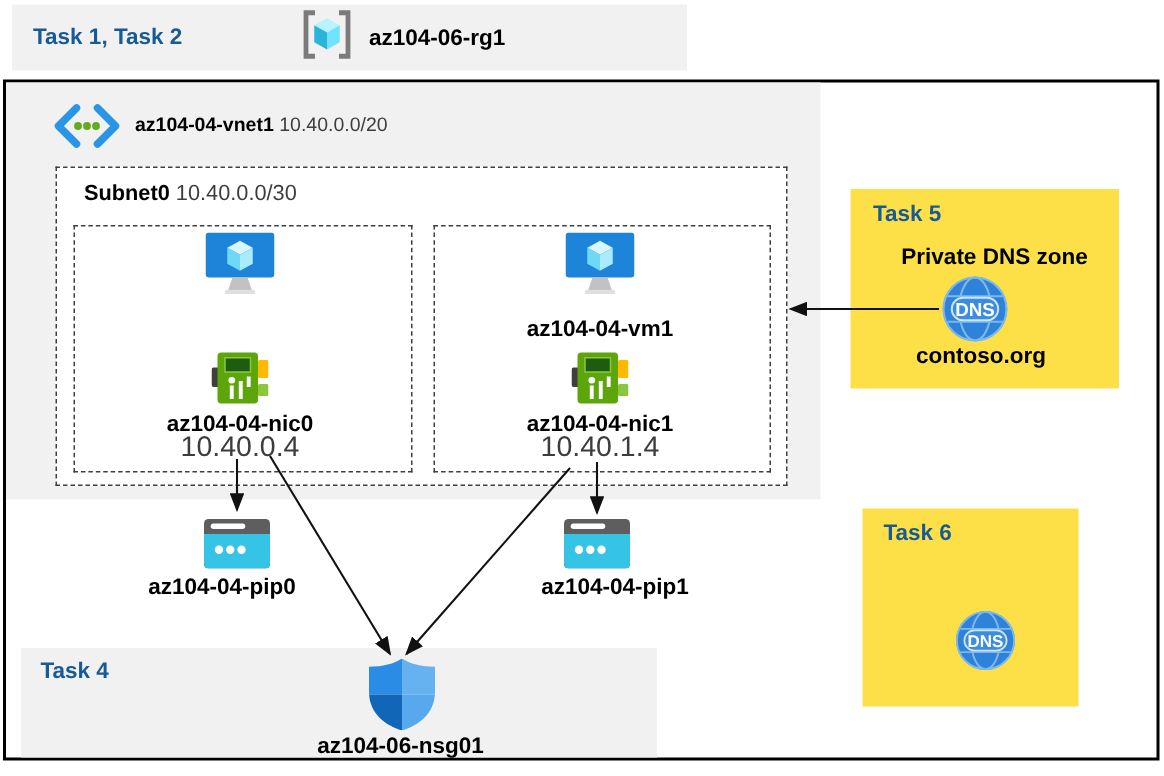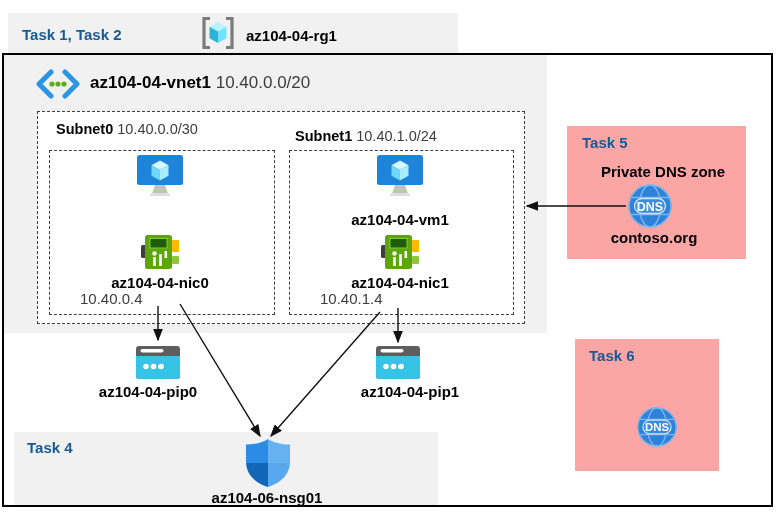--- a/index.html
+++ b/index.html
@@ -6,79 +6,75 @@
   #canvas{
     position:relative;width:776px;height:517px;background:#fff;overflow:hidden;
     font-family:"Liberation Sans","DejaVu Sans",sans-serif;color:#000;
   }
   .abs{position:absolute;}
   .band{background:#f1f1f1;}
   .task-label{color:#175a96;font-weight:bold;font-size:15px;line-height:17px;}
   .bold-label{font-weight:bold;font-size:15px;line-height:17px;color:#000;}
   .muted{font-weight:normal;color:#3d3d3d;}
   .center{text-align:center;}
-  .ip-label{font-size:15px;color:#3d3d3d;font-weight:normal;line-height:15px;}
+  .ip-label{font-size:19px;color:#3d3d3d;font-weight:normal;line-height:15px;text-align:center;}
   #big-rect{border:2px solid #000;background:#fff;}
   .vnet-region{background:#f1f1f1;}
   .dashed-box{background:#fff;border:1px dashed #3f3f3f;}
   .subnet-title{font-size:14.5px;line-height:16px;white-space:nowrap;}
   .subnet-title b{font-weight:bold;}
   #arrow-overlay{position:absolute;left:0;top:0;pointer-events:none;z-index:50;}
-  .gray-box{background:#fca5a5;}
+  .gray-box{background:#fde047;}
   svg{display:block;}
   .icon{line-height:0;}
 </style>
 </head>
 <body>
 
 <div id="canvas">
 
-  <div class="abs band" style="left:8px;top:13px;width:450px;height:44px;">
+  <div class="abs band" style="left:8px;top:3px;width:450px;height:44px;">
     <div class="abs task-label" style="left:14px;top:13px;">Task 1, Task 2</div>
     <div class="abs icon" style="left:192px;top:2px;">
       <svg width="36" height="36" viewBox="0 0 36 36">
         <path d="M10 3.5 H4 V32.5 H10" stroke="#7b7b7b" stroke-width="3.2" fill="none"></path>
         <path d="M26 3.5 H32 V32.5 H26" stroke="#7b7b7b" stroke-width="3.2" fill="none"></path>
         <polygon points="18,7 26.5,11.8 18,16.6 9.5,11.8" fill="#b9f3ff"></polygon>
         <polygon points="9.5,11.8 18,16.6 18,28 9.5,23.2" fill="#2bb3d8"></polygon>
         <polygon points="26.5,11.8 18,16.6 18,28 26.5,23.2" fill="#6fe3ff"></polygon>
       </svg>
     </div>
-    <div class="abs bold-label" style="left:238px;top:14px;">az104-04-rg1</div>
+    <div class="abs bold-label" style="left:238px;top:14px;">az104-06-rg1</div>
   </div>
 
   <div id="big-rect" class="abs" style="left:2px;top:53px;width:767px;height:450px;"></div>
 
   <div class="abs vnet-region" style="left:4px;top:55px;width:543px;height:278px;">
     <div class="abs icon" style="left:31px;top:14px;">
       <svg width="46" height="30" viewBox="0 0 46 30">
         <path d="M16 3 L4 15 L16 27" stroke="#2a95e4" stroke-width="5" fill="none" stroke-linecap="round" stroke-linejoin="round"></path>
         <path d="M30 3 L42 15 L30 27" stroke="#2a95e4" stroke-width="5" fill="none" stroke-linecap="round" stroke-linejoin="round"></path>
         <circle cx="17" cy="15" r="2.6" fill="#5fab22"></circle>
         <circle cx="23" cy="15" r="2.6" fill="#5fab22"></circle>
         <circle cx="29" cy="15" r="2.6" fill="#5fab22"></circle>
       </svg>
     </div>
-    <div class="abs subnet-title" style="left:86px;top:20px;font-size:17px;">
+    <div class="abs subnet-title" style="left:86px;top:20px;font-size:13px;">
       <b>az104-04-vnet1</b>
       <span class="muted">10.40.0.0/20</span>
     </div>
 
     <div class="abs dashed-box" style="left:33px;top:56px;width:486px;height:211px;">
 
       <div class="abs subnet-title" style="left:18px;top:9px;">
         <b>Subnet0</b>
         <span class="muted">10.40.0.0/30</span>
       </div>
       <div class="abs dashed-box" style="left:11px;top:38px;width:224px;height:163px;"></div>
 
-      <div class="abs subnet-title" style="left:257px;top:16px;">
-        <b>Subnet1</b>
-        <span class="muted">10.40.1.0/24</span>
-      </div>
       <div class="abs dashed-box" style="left:251px;top:38px;width:223px;height:163px;"></div>
     </div>
   </div>
 
   <div class="abs icon" style="left:137px;top:155px;">
     <svg width="46" height="42" viewBox="0 0 46 42">
       <rect x="0" y="0" width="46" height="30" rx="2.5" fill="#1d84da"></rect>
       <polygon points="23,5.5 31.5,10.2 23,14.9 14.5,10.2" fill="#d9f6ff"></polygon>
       <polygon points="14.5,10.2 23,14.9 23,25.5 14.5,20.8" fill="#6fd8f7"></polygon>
       <polygon points="31.5,10.2 23,14.9 23,25.5 31.5,20.8" fill="#a9ebff"></polygon>

